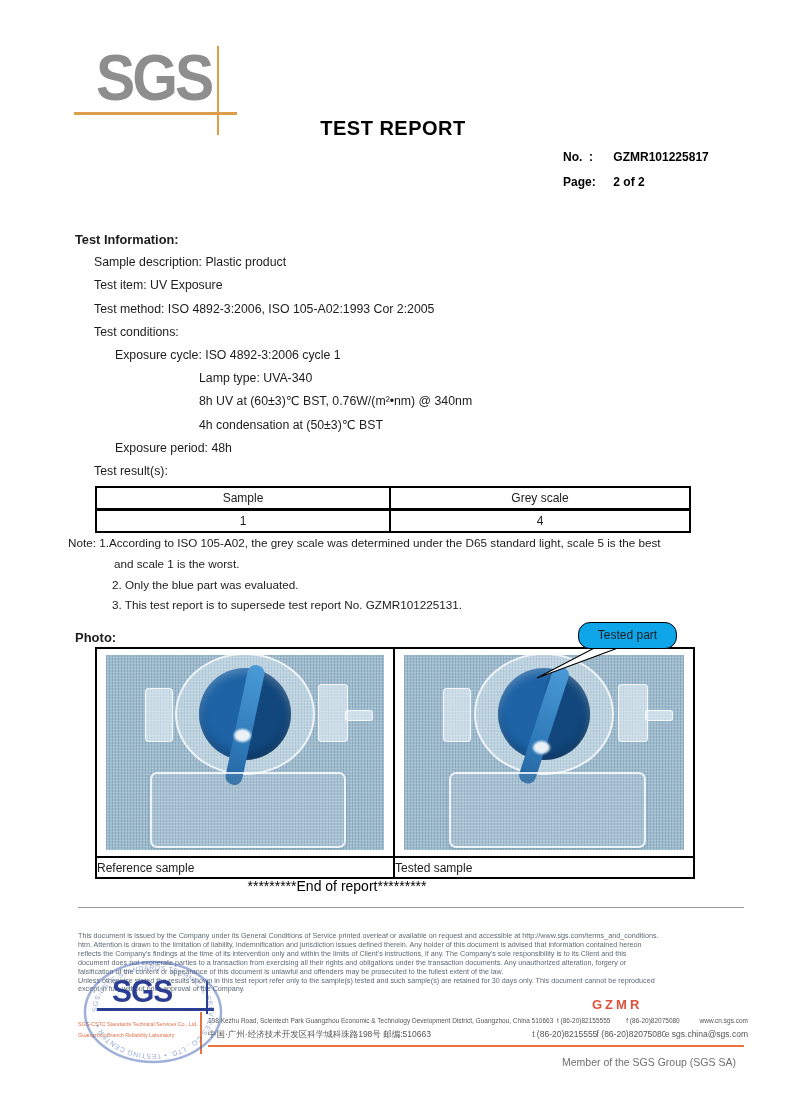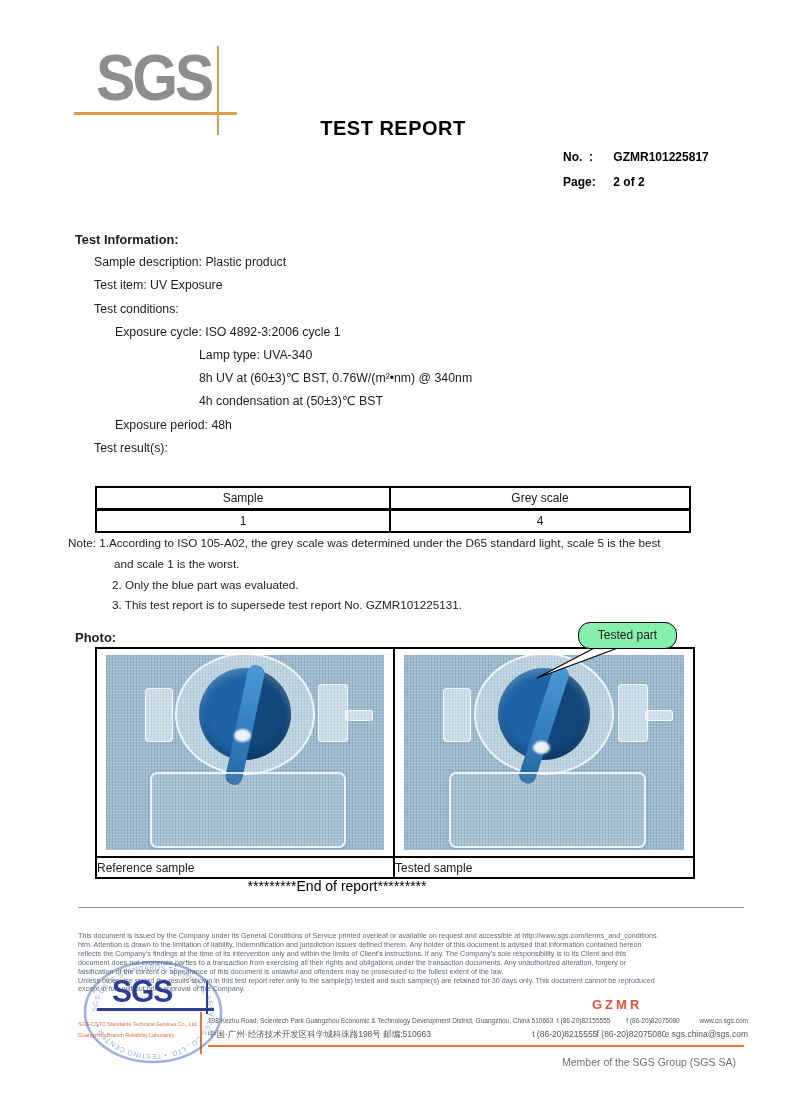--- a/index.html
+++ b/index.html
@@ -30,21 +30,21 @@
   .result-table tr.hdr td{border-bottom:3px solid #000;}
   .col-sample{width:49.5%;}
 
   
   .notes{position:absolute;left:68px;top:533px;font-size:11.7px;line-height:20.8px;}
   .note-wrap{margin-left:46px;}
   .note-item{margin-left:44px;}
 
   
   .photo-heading{position:absolute;left:75px;top:630px;font-size:13px;font-weight:bold;}
-  .callout{position:absolute;left:578px;top:622px;width:97px;height:25px;background:#86efac;
+  .callout{position:absolute;left:578px;top:622px;width:97px;height:25px;background:#0ea5e9;
            border:1.5px solid #000;border-radius:12px;text-align:center;font-size:12px;
            line-height:24px;z-index:6;}
   .tail-svg{position:absolute;left:0;top:0;width:786px;height:1111px;z-index:5;pointer-events:none;}
 
   .photo-table{position:absolute;left:95px;top:647px;width:596px;height:228px;border:2px solid #000;
                display:grid;grid-template-columns:1fr 1fr;grid-template-rows:1fr 21px;z-index:1;background:#fff;}
   .photo-cell{padding:6px 9px;}
   .photo-cell.left{border-right:2px solid #000;}
   .caption-cell{border-top:2px solid #000;text-align:left;font-size:12px;line-height:20px;}
   .caption-cell.left{border-right:2px solid #000;}
@@ -124,20 +124,21 @@
     <div>
       <span class="meta-label">Page:</span>
       <span class="meta-value">2 of 2</span>
     </div>
   </div>
 
   <div class="info">
     <div class="info-heading">Test Information:</div>
     <div class="ind1">Sample description: Plastic product</div>
     <div class="ind1">Test item: UV Exposure</div>
+    <div class="ind1">Test method: ISO 4892-3:2006, ISO 105-A02:1993 Cor 2:2005</div>
     <div class="ind1">Test conditions:</div>
     <div class="ind2">Exposure cycle: ISO 4892-3:2006 cycle 1</div>
     <div class="ind3">Lamp type: UVA-340</div>
     <div class="ind3">8h UV at (60±3)℃ BST, 0.76W/(m²•nm) @ 340nm</div>
     <div class="ind3">4h condensation at (50±3)℃ BST</div>
     <div class="ind2">Exposure period: 48h</div>
     <div class="ind1">Test result(s):</div>
   </div>
 
   <table class="result-table">

